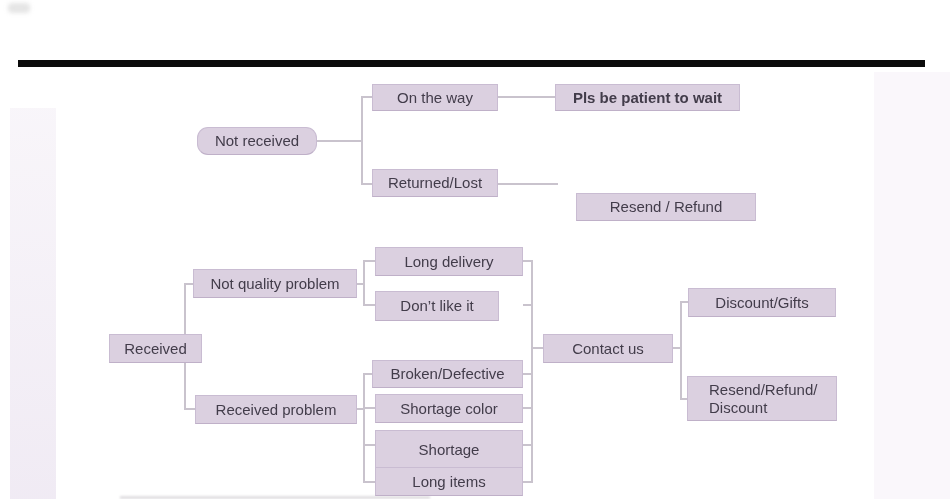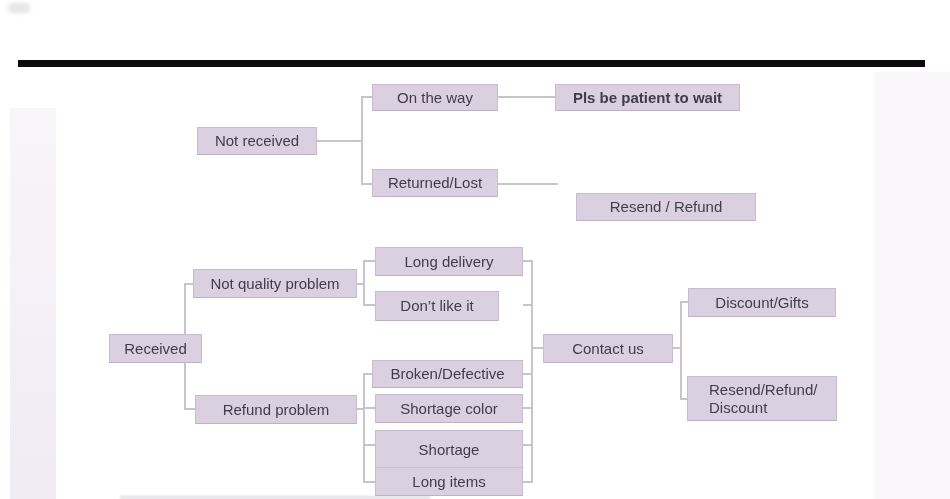--- a/index.html
+++ b/index.html
@@ -83,30 +83,30 @@
       <div class="connector" style="left: 523px; top: 444px; width: 10px; height: 2px;"></div>
       <div class="connector" style="left: 523px; top: 481px; width: 10px; height: 2px;"></div>
       <div class="connector" style="left: 531px; top: 260px; width: 2px; height: 223px;"></div>
       <div class="connector" style="left: 531px; top: 347px; width: 12px; height: 2px;"></div>
       <div class="connector" style="left: 673px; top: 347px; width: 9px; height: 2px;"></div>
       <div class="connector" style="left: 680px; top: 301px; width: 2px; height: 99px;"></div>
       <div class="connector" style="left: 680px; top: 301px; width: 8px; height: 2px;"></div>
       <div class="connector" style="left: 680px; top: 398px; width: 7px; height: 2px;"></div>
     </div>
   <div id="node-layer">
-      <div class="flow-node" style="left: 197px; top: 127px; width: 120px; height: 28px;">Not received</div>
+      <div class="flow-node" style="left: 197px; top: 127px; width: 120px; height: 28px; border-radius: 11px;">Not received</div>
       <div class="flow-node" style="left: 372px; top: 84px; width: 126px; height: 27px;">On the way</div>
       <div class="flow-node" style="left: 555px; top: 84px; width: 185px; height: 27px; font-weight: bold;">Pls be patient to wait</div>
       <div class="flow-node" style="left: 372px; top: 169px; width: 126px; height: 28px;">Returned/Lost</div>
       <div class="flow-node" style="left: 576px; top: 169px; width: 180px; height: 28px; margin-top: 24px;">Resend / Refund</div>
       <div class="flow-node" style="left: 84px; top: 334px; width: 93px; height: 29px; margin-left: 25px;">Received</div>
       <div class="flow-node" style="left: 193px; top: 269px; width: 164px; height: 29px;">Not quality problem</div>
       <div class="flow-node" style="left: 375px; top: 247px; width: 148px; height: 29px;">Long delivery</div>
       <div class="flow-node" style="left: 375px; top: 291px; width: 124px; height: 30px;">Don’t like it</div>
-      <div class="flow-node" style="left: 195px; top: 395px; width: 162px; height: 29px;">Refund problem</div>
+      <div class="flow-node" style="left: 195px; top: 395px; width: 162px; height: 29px;">Received problem</div>
       <div class="flow-node" style="left: 372px; top: 360px; width: 151px; height: 28px;">Broken/Defective</div>
       <div class="flow-node" style="left: 375px; top: 394px; width: 148px; height: 29px;">Shortage color</div>
       <div class="flow-node" style="left: 375px; top: 430px; width: 148px; height: 40px;">Shortage</div>
       <div class="flow-node" style="left: 375px; top: 467px; width: 148px; height: 29px;">Long items</div>
       <div class="flow-node" style="left: 543px; top: 334px; width: 130px; height: 29px;">Contact us</div>
       <div class="flow-node" style="left: 688px; top: 288px; width: 148px; height: 29px;">Discount/Gifts</div>
       <div class="flow-node align-left" style="left: 687px; top: 376px; width: 150px; height: 45px;">Resend/Refund/
 Discount</div>
     </div>
 </div>

